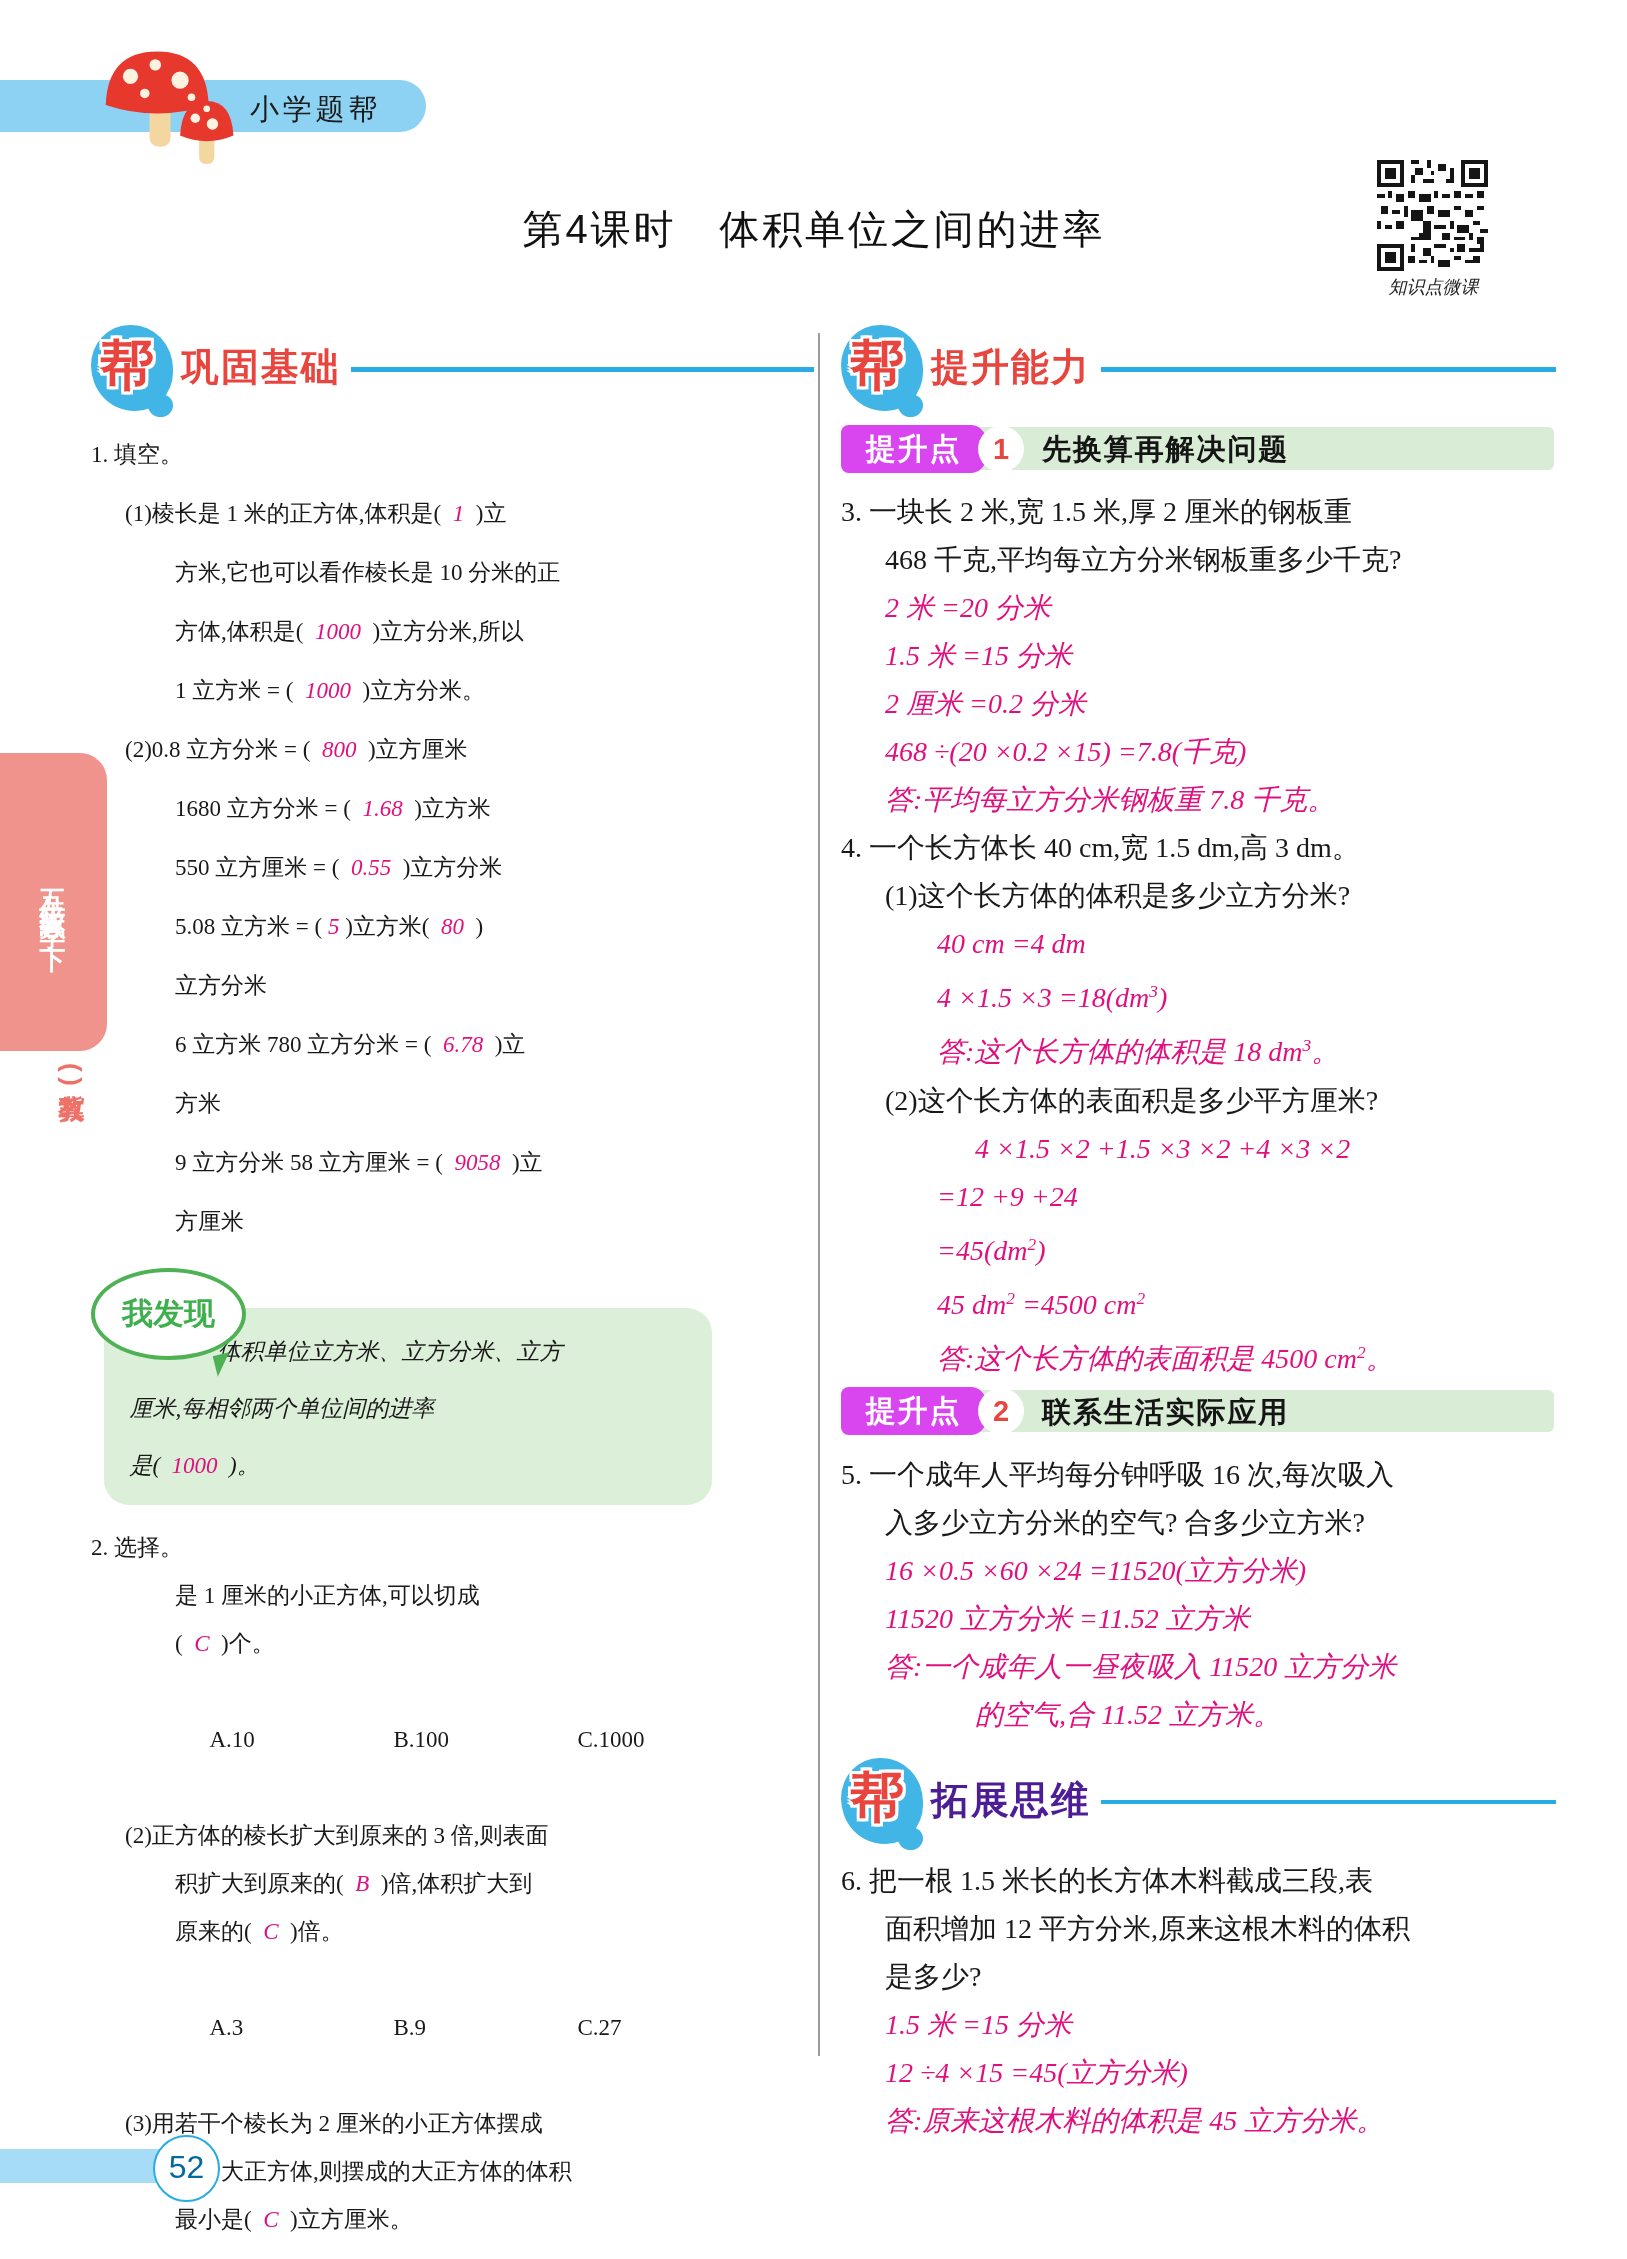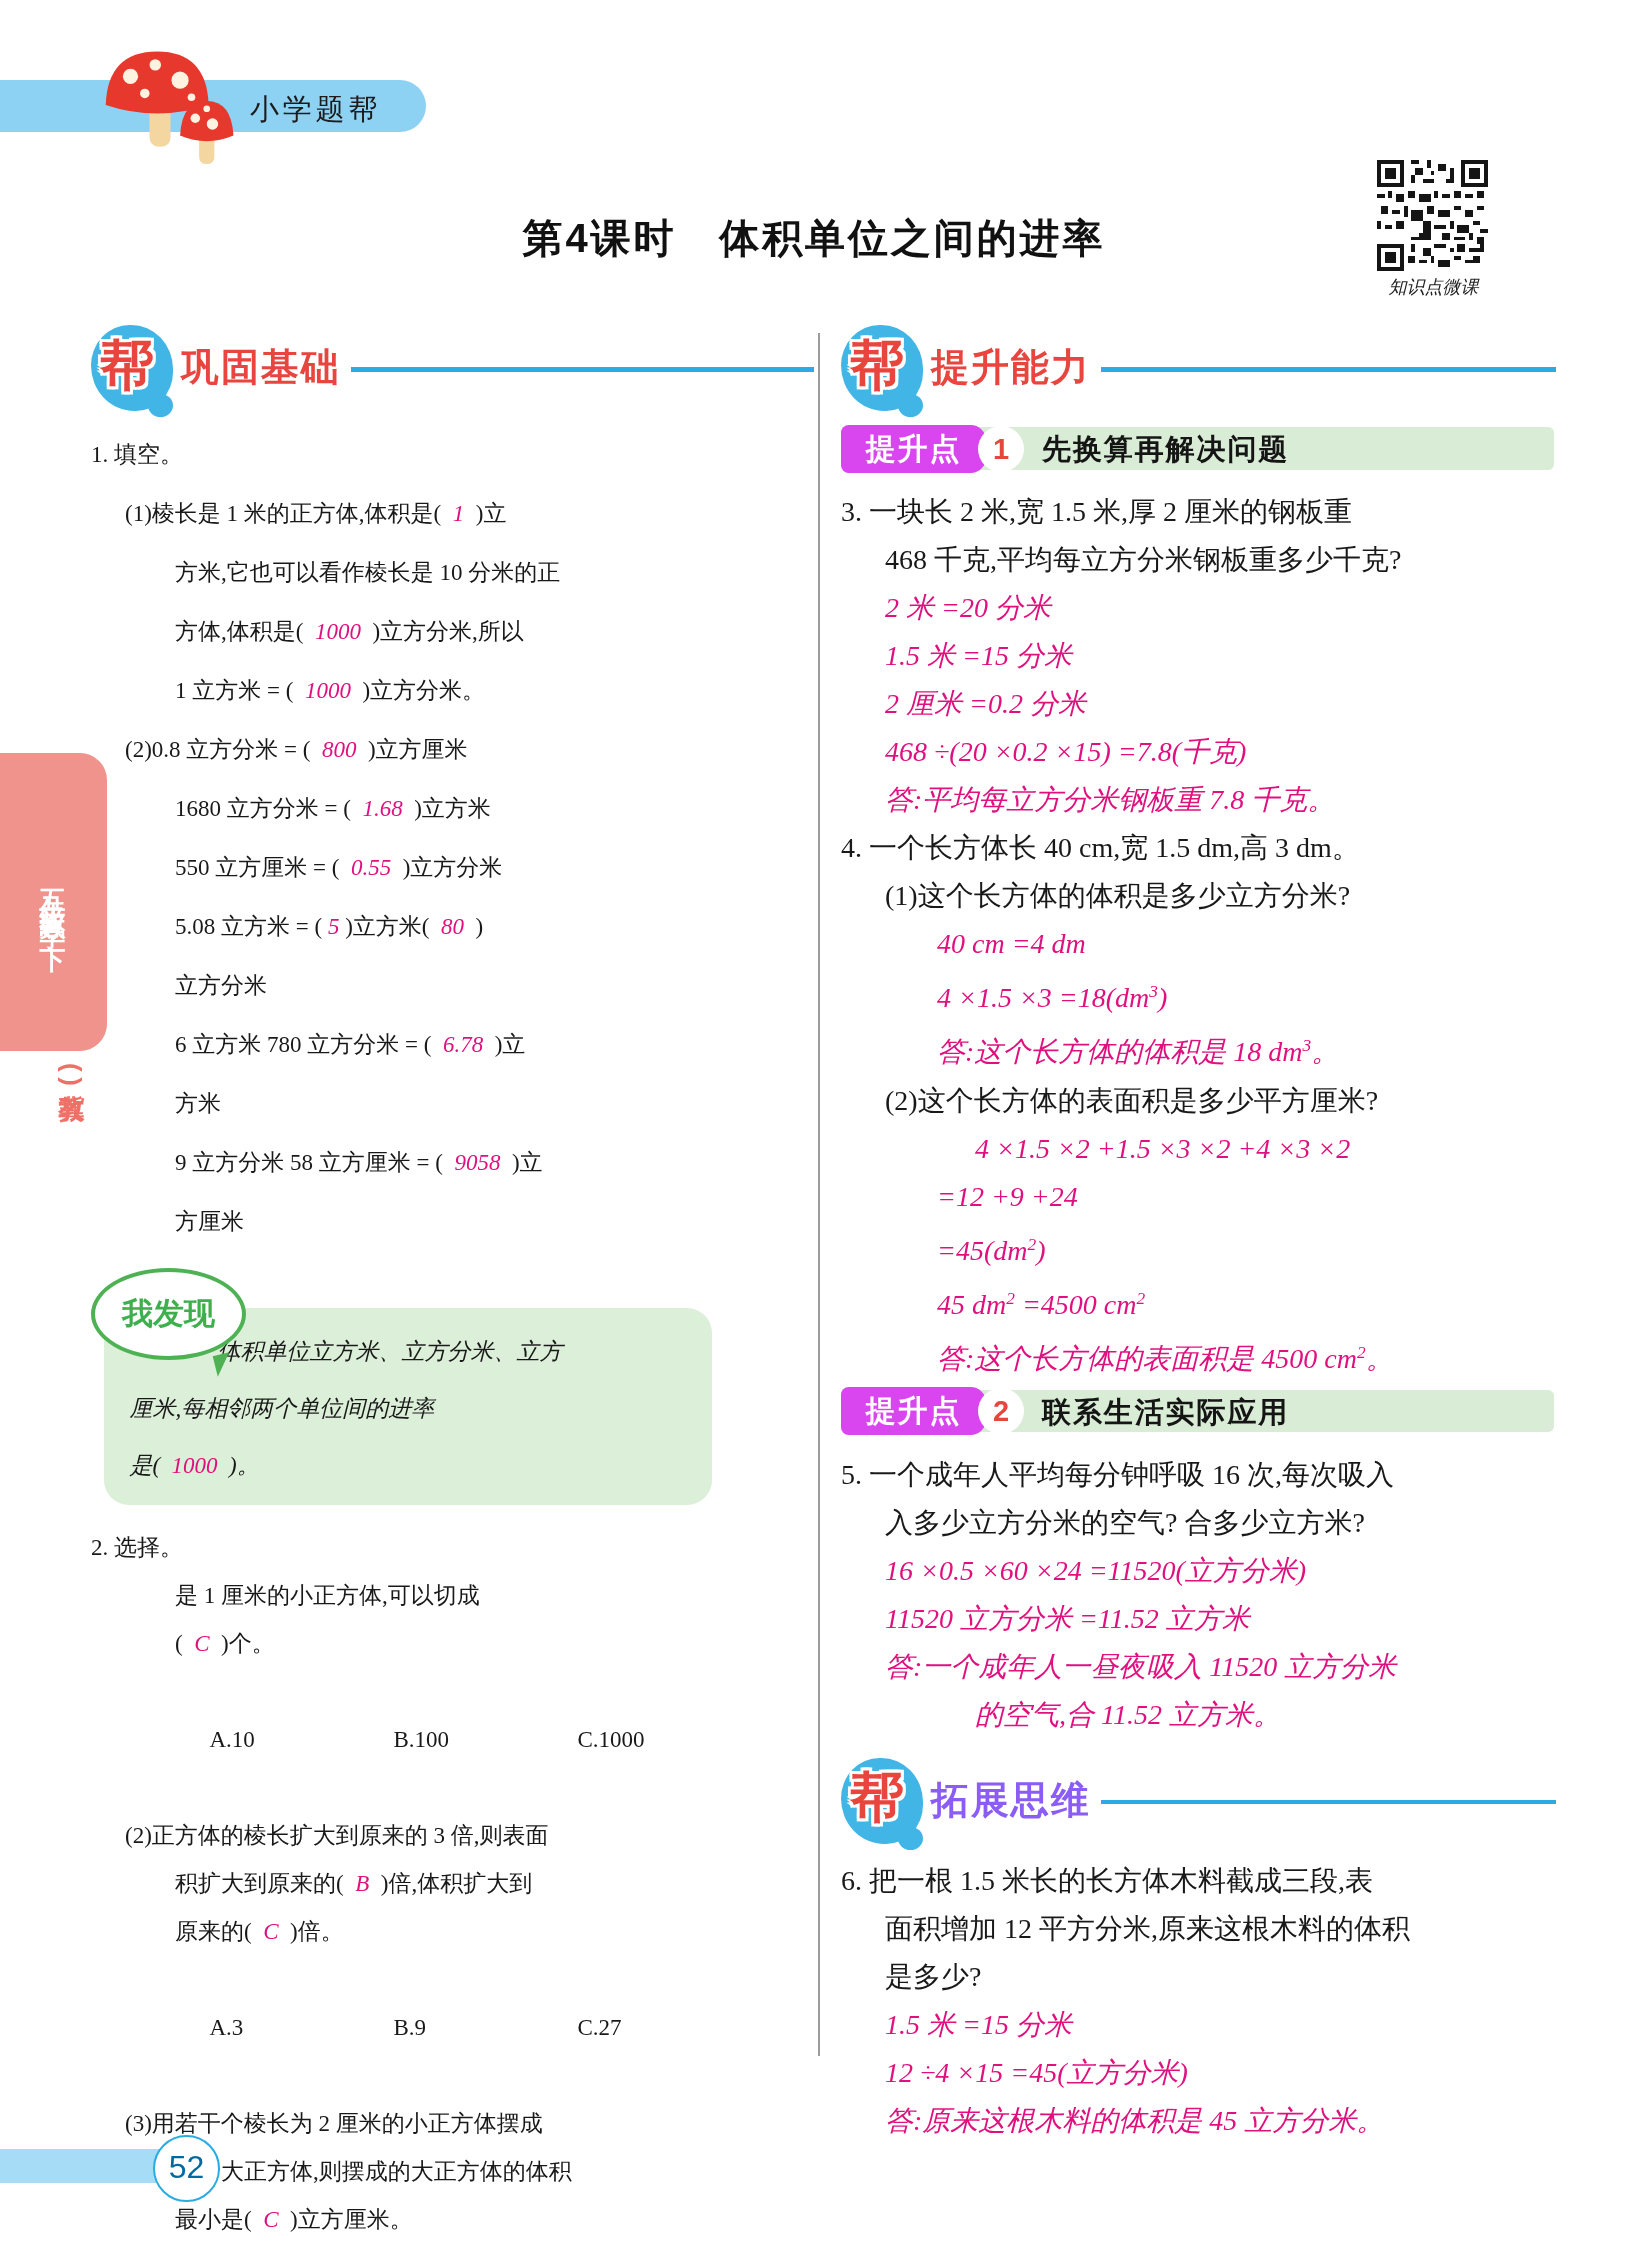--- a/index.html
+++ b/index.html
@@ -9,22 +9,22 @@
     font-family:"Liberation Serif", serif; color:#191919;
   }
 
   
   .masthead { position:absolute; top:80px; left:0; width:426px; height:52px;
     background:#8ed2f3; border-radius:0 26px 26px 0; }
   .logo-text { position:absolute; left:250px; top:90px;
     font-family:"Liberation Sans", sans-serif; font-size:29px; color:#1c1c1c; letter-spacing:3.8px; }
   .mushrooms { position:absolute; left:92px; top:42px; width:158px; height:122px; }
 
-  .page-title { position:absolute; top:184px; left:0; width:1628px; text-align:center;
-    font-family:"Liberation Sans", sans-serif; font-weight:bold; font-size:40px;
+  .page-title { position:absolute; top:175px; left:0; width:1628px; text-align:center;
+    font-family:"Liberation Sans", sans-serif; font-weight:normal; font-size:40px;
     color:#111; letter-spacing:2.9px; }
 
   .qr-box { position:absolute; left:1377px; top:160px; width:111px; height:111px; }
   .qr-caption { position:absolute; left:1357px; top:275px; width:153px; text-align:center;
     font-size:18px; font-style:italic; color:#222; }
 
   
   .sidebar-tab { position:absolute; left:0; top:753px; width:107px; height:298px;
     background:#f0938c; border-radius:0 27px 27px 0;
     display:flex; align-items:center; justify-content:center; }
@@ -46,21 +46,21 @@
   .blob { position:absolute; left:0; top:0; width:82px; height:86px;
     background:#41b6e6; border-radius:48% 52% 46% 54%; }
   .blob::after { content:""; position:absolute; left:57px; top:69px; width:25px; height:23px;
     background:#41b6e6; border-radius:50%; }
   .bang { position:absolute; left:8.6px; top:3.8px; font-family:"Liberation Sans", sans-serif;
     font-weight:bold; font-size:55px; color:#e8453f;
     text-shadow:-2.9px -2.9px 0 #fff,2.9px -2.9px 0 #fff,-2.9px 2.9px 0 #fff,2.9px 2.9px 0 #fff,
                  0 -2.9px 0 #fff,0 2.9px 0 #fff,-2.9px 0 0 #fff,2.9px 0 0 #fff; }
   .sec-title { position:absolute; left:90px; top:17px; font-family:"Liberation Sans", sans-serif;
     font-weight:bold; font-size:38px; letter-spacing:1.9px; color:#e8453f; }
-  .sec-title.pink { color:#8b5cf6; }
+  .sec-title.pink { color:#4c1d95; }
   .sec-rule { position:absolute; left:260px; right:1.9px; top:42px; height:4.8px; background:#29abe3; }
 
   
   .boost { position:relative; height:48px; margin:3.8px 0 15.3px 0; }
   .boost-bar { position:absolute; left:15.3px; right:3.8px; top:2.9px; bottom:2.9px;
     background:#d9ecd5; border-radius:5.7px; }
   .boost-bar-text { position:absolute; left:201px; top:2.9px; height:42px; line-height:44px;
     font-family:"Liberation Sans", sans-serif; font-weight:bold; font-size:29px; color:#151515; letter-spacing:1.9px; }
   .boost-tag { position:absolute; left:0; top:0; width:145px; height:48px; background:#d946ef;
     border-radius:7.6px 15.3px 15.3px 7.6px; color:#fff; font-family:"Liberation Sans", sans-serif;

